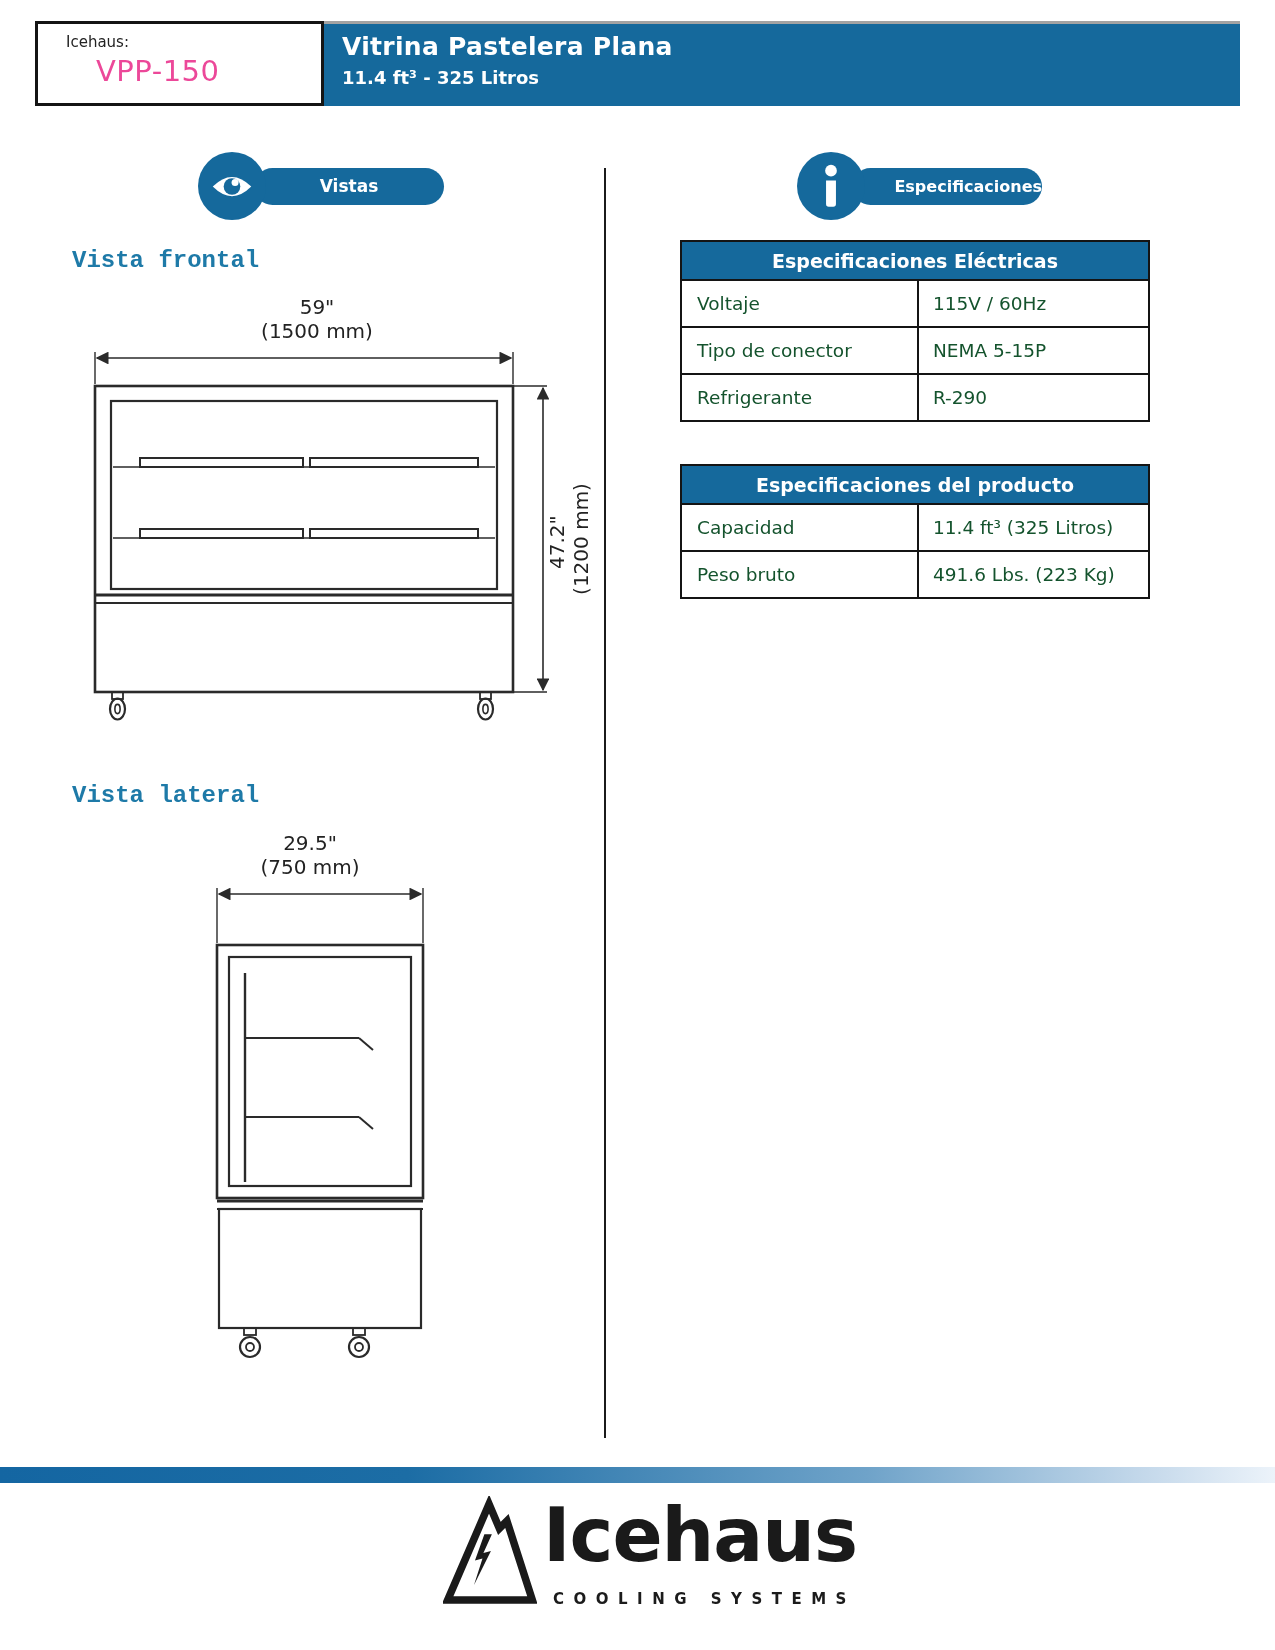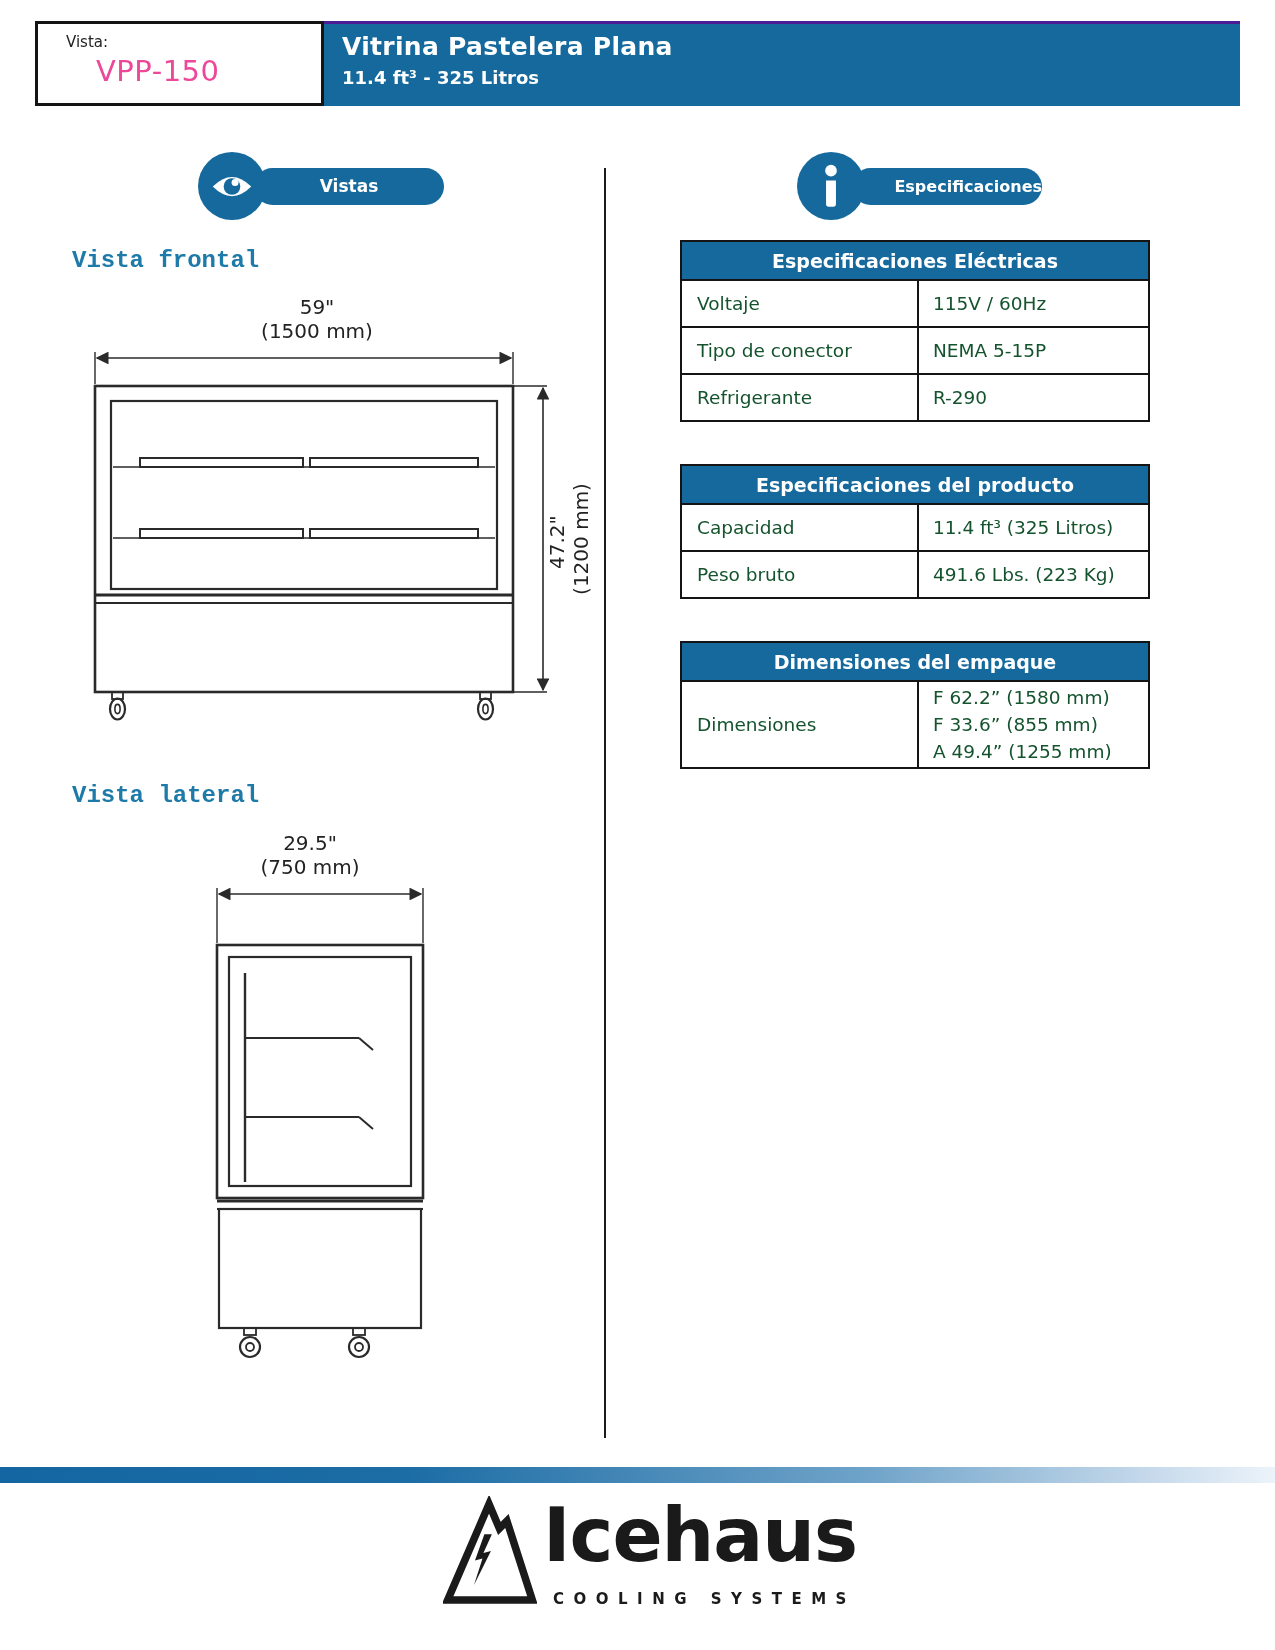--- a/index.html
+++ b/index.html
@@ -11,21 +11,21 @@
 
   
   .model-box{
     left:35px;top:21px;width:289px;height:85px;background:#fff;
     border:3px solid #141414;box-sizing:border-box;
   }
   .model-label{margin:9px 0 0 28px;font-size:15px;color:#232323;}
   .model-value{margin:3px 0 0 58px;font-size:29px;letter-spacing:.5px;color:#ec4899;}
   .banner{
     left:324px;top:21px;width:916px;height:85px;background:#15699C;
-    border-top:3px solid #4c1d95;box-sizing:border-box;color:#fff;
+    border-top:3px solid #a3a3a3;box-sizing:border-box;color:#fff;
   }
   .banner-title{margin:8px 0 0 18px;font-size:25px;font-weight:bold;letter-spacing:.3px;}
   .banner-sub{margin:6px 0 0 18px;font-size:18px;font-weight:600;}
 
   
   .pill-circle{
     width:68px;height:68px;border-radius:50%;background:#15699C;
     display:flex;align-items:center;justify-content:center;
   }
   .pill-bar{
@@ -69,21 +69,21 @@
     left:0;top:1467px;width:1275px;height:16px;
     background:linear-gradient(90deg,#1466A2 0%,#1C6DA5 32%,#6FA3C9 68%,#C5D9EB 90%,#ECF3FA 100%);
   }
   .brand-word{left:543px;top:1492px;font-size:74px;font-weight:bold;color:#1a1a1a;letter-spacing:-1px;}
   .brand-tag{left:553px;top:1590px;font-size:15px;font-weight:bold;color:#1b1b1b;letter-spacing:9.5px;}
 </style>
 </head>
 <body>
 
 <div class="abs model-box">
-  <div class="model-label">Vista:</div>
+  <div class="model-label">Icehaus:</div>
   <div class="model-value">VPP-150</div>
 </div>
 <div class="abs banner">
   <div class="banner-title">Vitrina Pastelera Plana</div>
   <div class="banner-sub">11.4 ft³ - 325 Litros</div>
 </div>
 
 <div class="abs pill-bar" style="left:254px;top:168px;width:190px;font-size:17px;">Vistas</div>
 <div class="abs pill-circle" style="left:198px;top:152px;">
   <svg width="42" height="27" viewBox="0 0 48 30">
@@ -224,39 +224,20 @@
       <td>Capacidad</td>
       <td class="val">11.4 ft³ (325 Litros)</td>
     </tr>
     <tr>
       <td>Peso bruto</td>
       <td class="val">491.6 Lbs. (223 Kg)</td>
     </tr>
   </tbody>
     </table>
 
-  <table class="spec">
-    <colgroup>
-        <col class="c1">
-        <col class="c2">
-      </colgroup>
-    <tbody>
-        <tr>
-          <th colspan="2">Dimensiones del empaque</th>
-        </tr>
-    <tr>
-      <td class="tall">Dimensiones</td>
-      <td class="val tall dim-lines">
-        <div>F 62.2” (1580 mm)</div>
-        <div>F 33.6” (855 mm)</div>
-        <div>A 49.4” (1255 mm)</div>
-      </td>
-    </tr>
-  </tbody>
-    </table>
 
 </div>
 
 <div class="abs grad-bar"></div>
 
 <svg class="abs" style="left:443px;top:1496px;" width="94" height="112" viewBox="0 0 100 118">
   <path d="M49,8 L5,110 L95,110 L68,26 L60,34 Z" fill="none" stroke="#1a1a1a" stroke-width="8" stroke-linejoin="miter"></path>
   <polygon points="44,40 34,68 42,66 33,94 51,58 43,60 52,40" fill="#1a1a1a"></polygon>
 </svg>
 <div class="abs brand-word">Icehaus</div>

